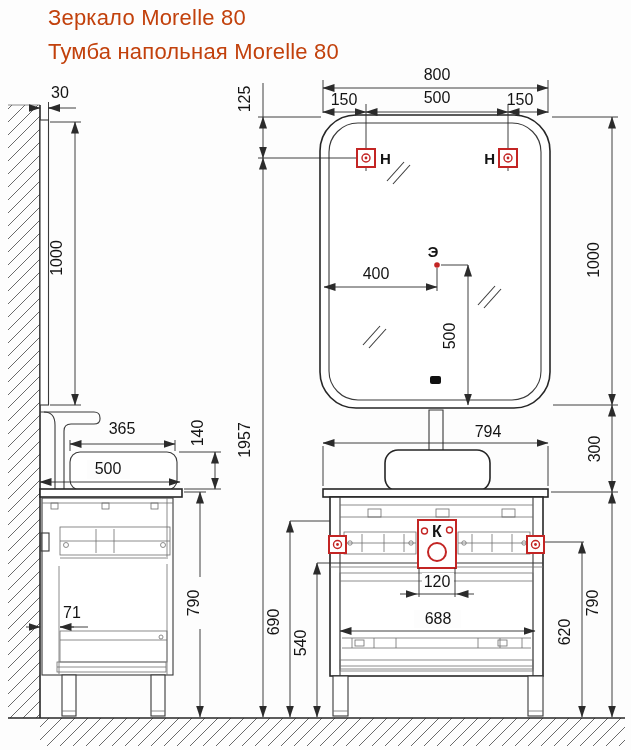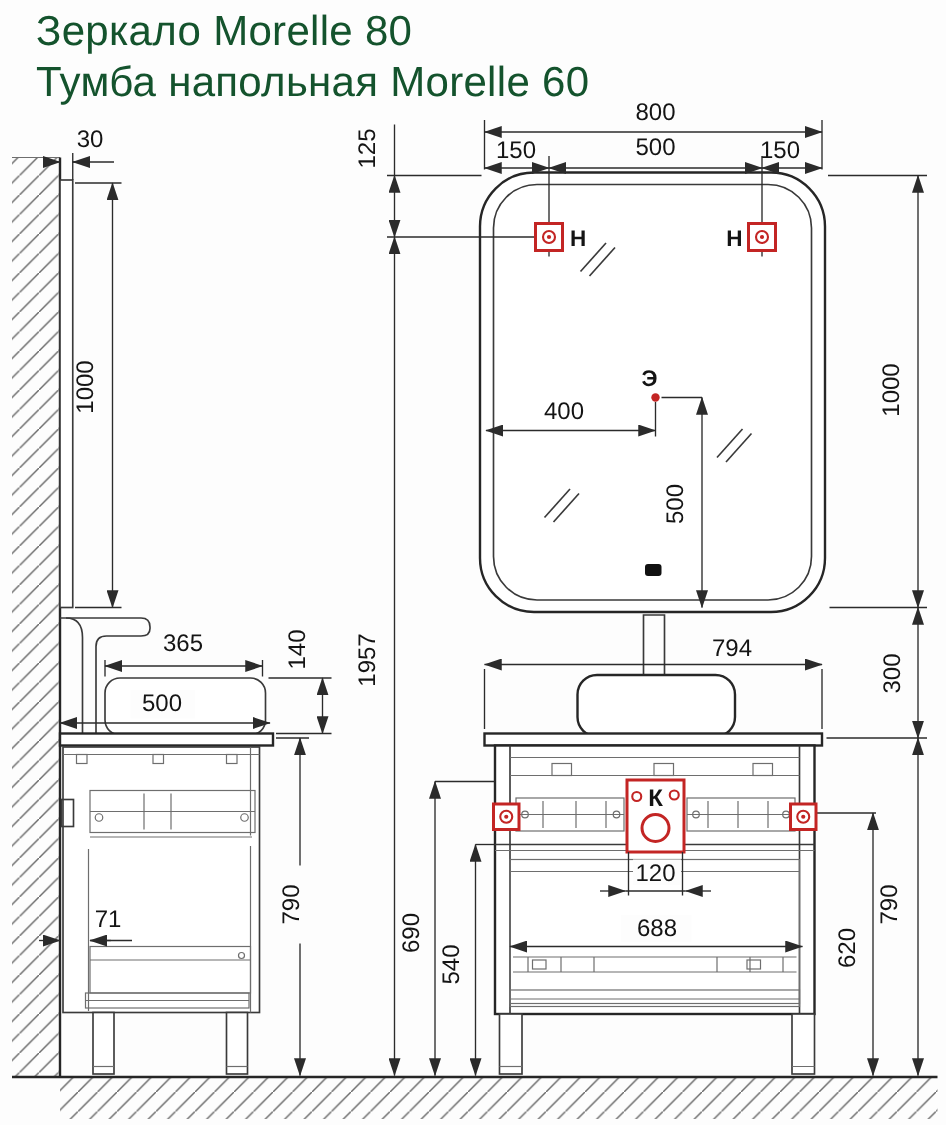--- a/index.html
+++ b/index.html
@@ -1,37 +1,37 @@
 <!DOCTYPE html>
 <html><head>
 <meta charset="utf-8">
 <style>
   html,body{margin:0;padding:0;background:#fff}
   .page{position:relative;width:631px;height:750px;background:#fdfdfd;overflow:hidden;
         font-family:"Liberation Sans",sans-serif;}
-  .title{position:absolute;left:24px;color:#14532d;font-size:28px;letter-spacing:.2px;white-space:nowrap}
+  .title{position:absolute;left:48px;color:#c2410c;font-size:22px;letter-spacing:.2px;white-space:nowrap}
   #t1{top:5px} #t2{top:39px}
   svg{position:absolute;left:0;top:0}
   svg text{font-family:"Liberation Sans",sans-serif;font-size:16px;fill:#141414}
   .mk{font-weight:bold;font-size:15px}
   .kmk{font-weight:bold;font-size:16px}
   .ln{stroke:#262626;stroke-width:1.6;fill:none}
   .md{stroke:#3a3a3a;stroke-width:1.1;fill:none}
   .lt{stroke:#6e6e6e;stroke-width:.8;fill:none}
   .dim{stroke:#2b2b2b;stroke-width:.9;fill:none}
   .red{stroke:#c32524;fill:none}
   .bg{fill:#fdfdfd;stroke:none}
   .wfill{fill:#fff}
 </style>
 </head>
 <body>
 
 <div class="page">
   <div class="title" id="t1">Зеркало Morelle 80</div>
-  <div class="title" id="t2">Тумба напольная Morelle 60</div>
+  <div class="title" id="t2">Тумба напольная Morelle 80</div>
 
   <svg width="631" height="750" viewBox="0 0 631 750">
     <defs>
       <marker id="ar" viewBox="0 0 12 8" refX="11.5" refY="4" markerWidth="12" markerHeight="8" orient="auto-start-reverse" markerUnits="userSpaceOnUse">
         <path d="M0,0 L12,4 L0,8 z" fill="#2b2b2b"></path>
       </marker>
       <pattern id="hatch" width="13" height="13" patternUnits="userSpaceOnUse">
         <line x1="0" y1="13" x2="13" y2="0" stroke="#6a6a6a" stroke-width="1"></line>
       </pattern>
     </defs>

